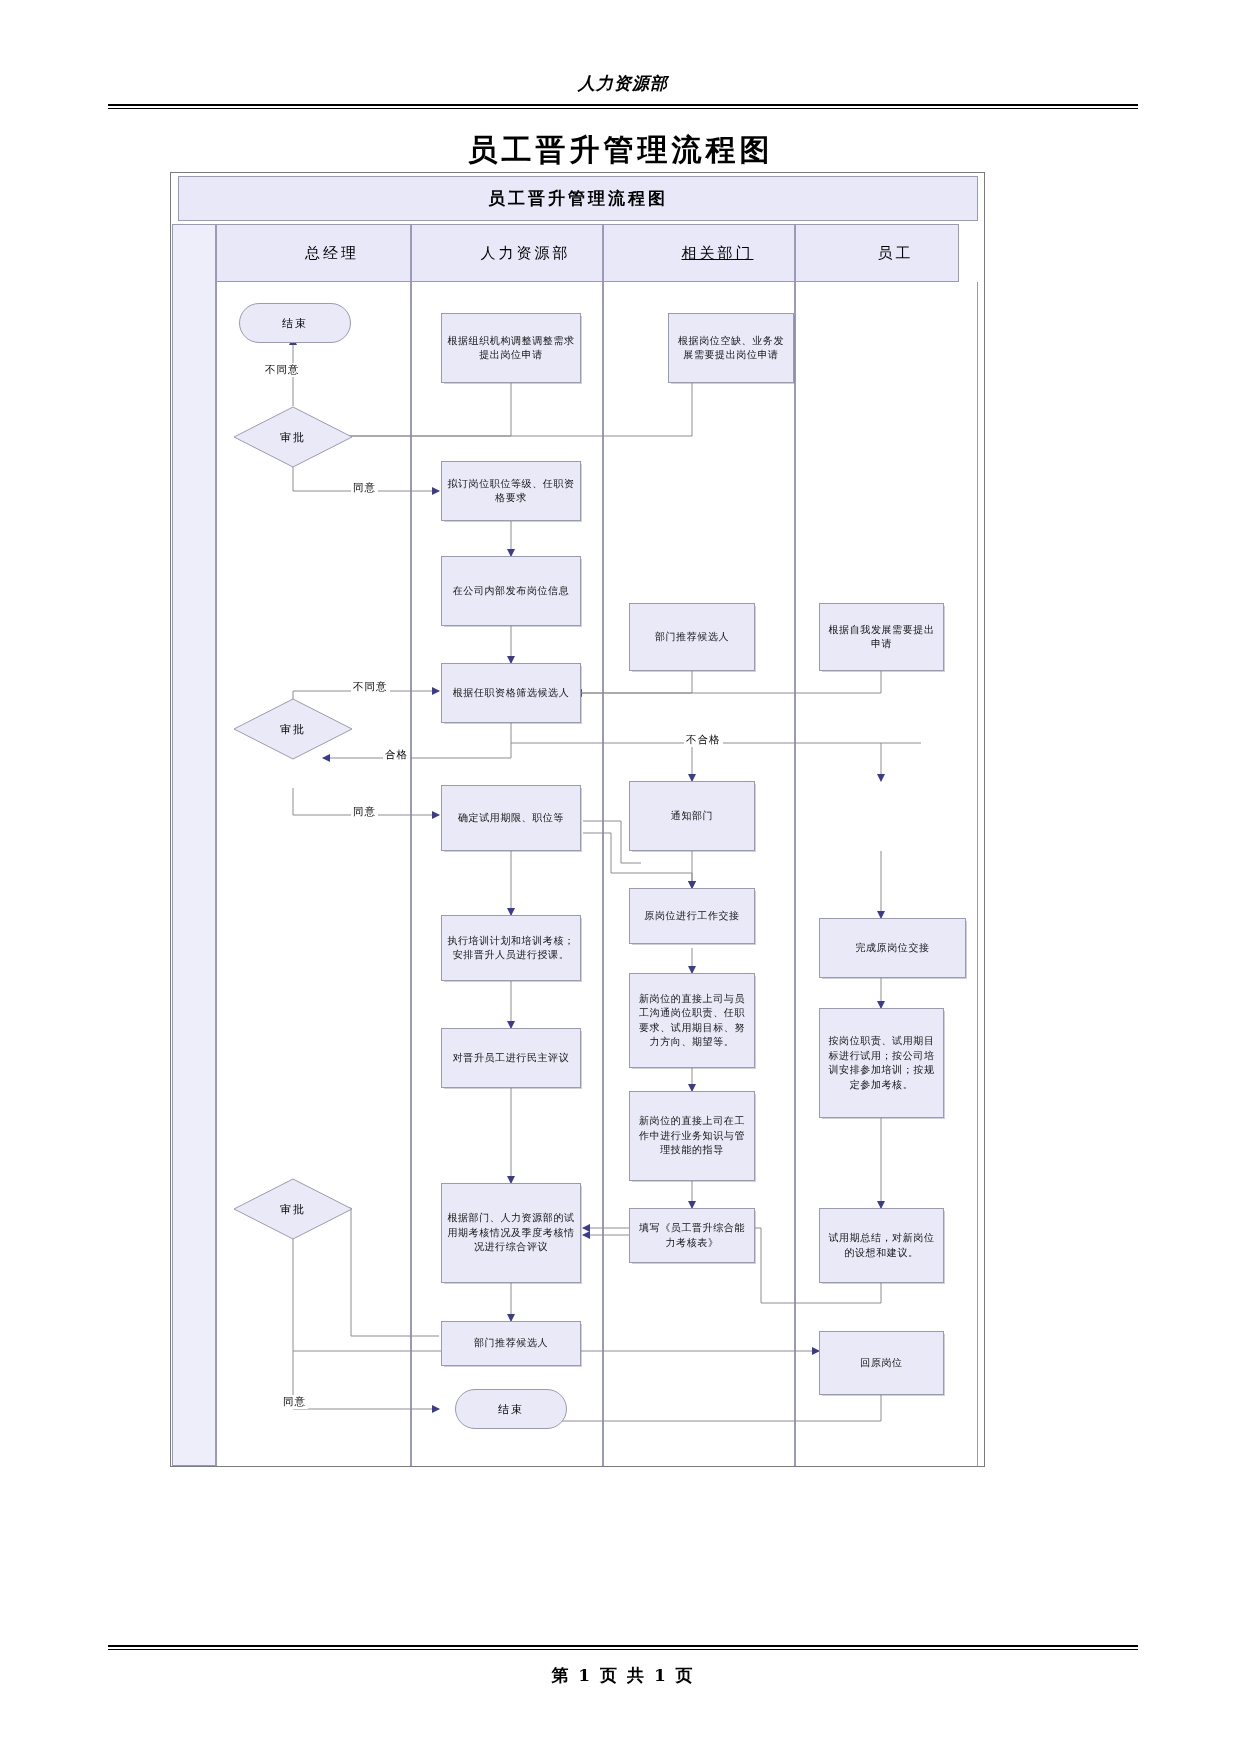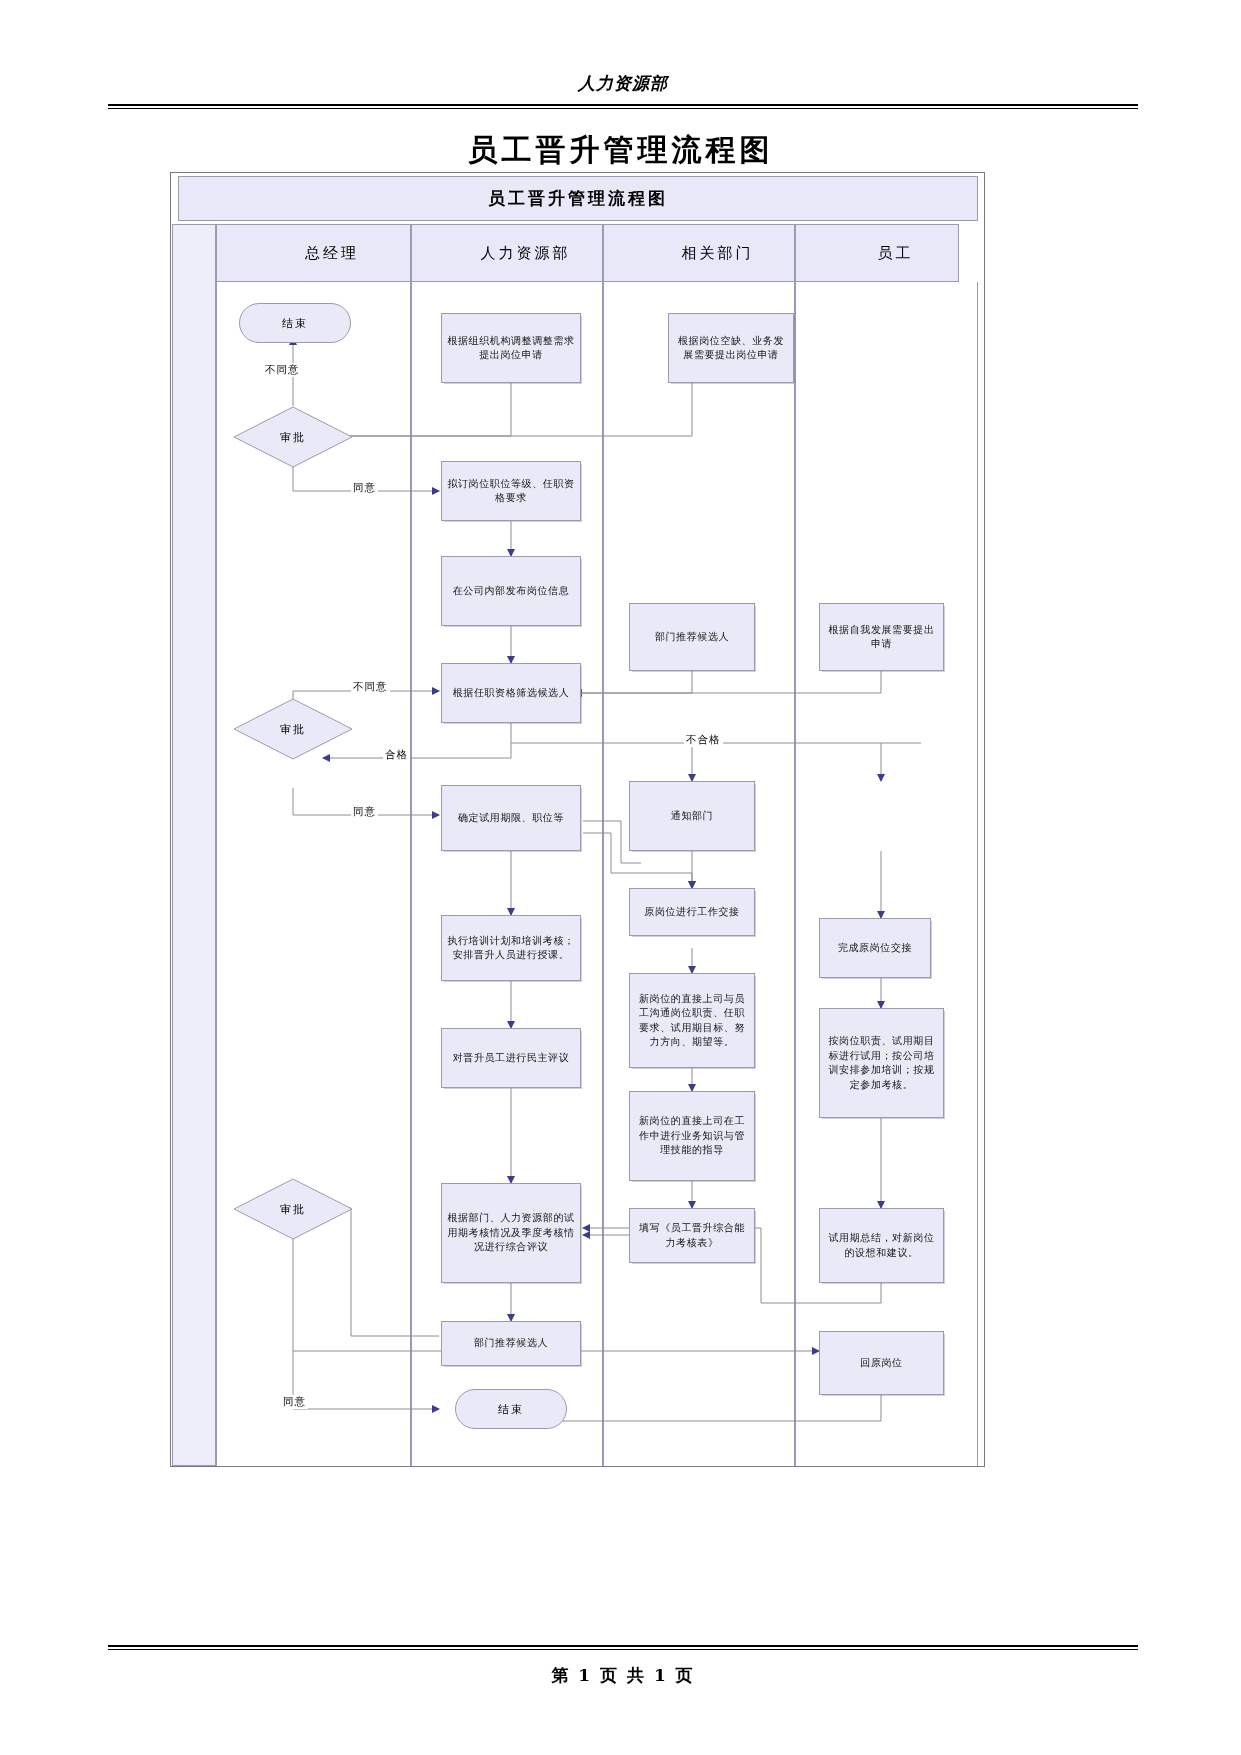--- a/index.html
+++ b/index.html
@@ -212,21 +212,21 @@
 <div id="doc-title">员工晋升管理流程图</div>
 
 <div id="flow-table">
 
   <div id="table-title-row">员工晋升管理流程图</div>
 
   <div id="left-strip"></div>
 
   <div class="col-head" style="left:45px;  width:195px;">总经理</div>
   <div class="col-head" style="left:240px; width:192px;">人力资源部</div>
-  <div class="col-head" style="left:432px; width:192px;">相关部门</div>
+  <div class="col-head" style="left:432px; width:192px;text-decoration:underline;">相关部门</div>
   <div class="col-head" style="left:624px; width:164px;">员工</div>
 
   <div class="lane-body" style="left:45px;  width:195px;"></div>
   <div class="lane-body" style="left:240px; width:192px;"></div>
   <div class="lane-body" style="left:432px; width:192px;"></div>
   <div class="lane-body" style="left:624px; width:183px;"></div>
 
   <svg id="connectors" viewBox="0 0 815 1295" width="815" height="1295">
     <defs>
       <marker id="ar" markerWidth="9" markerHeight="9" refX="7" refY="4.5" orient="auto">
@@ -356,32 +356,32 @@
   <div class="node" style="left:270px; top:1148px; width:140px; height:45px;">部门推荐候选人</div>
 
   <div class="terminator" style="left:284px; top:1216px; width:112px; height:40px;">结束</div>
 
   <div class="node" style="left:458px; top:140px; width:126px; height:70px;margin-left:39px;">根据岗位空缺、业务发展需要提出岗位申请</div>
 
   <div class="node" style="left:458px; top:430px; width:126px; height:68px;">部门推荐候选人</div>
 
   <div class="node" style="left:458px; top:608px; width:126px; height:70px;">通知部门</div>
 
-  <div class="node" style="left:458px; top:715px; width:126px; height:48px;">原岗位进行工作交接</div>
+  <div class="node" style="left:458px; top:715px; width:126px; height:56px;">原岗位进行工作交接</div>
 
   <div class="node" style="left:458px; top:800px; width:126px; height:95px;">新岗位的直接上司与员工沟通岗位职责、任职要求、试用期目标、努力方向、期望等。</div>
 
   <div class="node" style="left:458px; top:918px; width:126px; height:90px;">新岗位的直接上司在工作中进行业务知识与管理技能的指导</div>
 
   <div class="node" style="left:458px; top:1035px; width:126px; height:55px;">填写《员工晋升综合能力考核表》</div>
 
   <div class="node" style="left:648px; top:430px; width:125px; height:68px;">根据自我发展需要提出申请</div>
 
 
-  <div class="node" style="left:648px; top:745px; width:112px; height:60px;">完成原岗位交接</div>
+  <div class="node" style="left:648px; top:745px; width:147px; height:60px;">完成原岗位交接</div>
 
   <div class="node" style="left:648px; top:835px; width:125px; height:110px;">按岗位职责、试用期目标进行试用；按公司培训安排参加培训；按规定参加考核。</div>
 
   <div class="node" style="left:648px; top:1035px; width:125px; height:75px;">试用期总结，对新岗位的设想和建议。</div>
 
   <div class="node" style="left:648px; top:1158px; width:125px; height:64px;">回原岗位</div>
 
 </div>
 
 <div id="page-footer">

